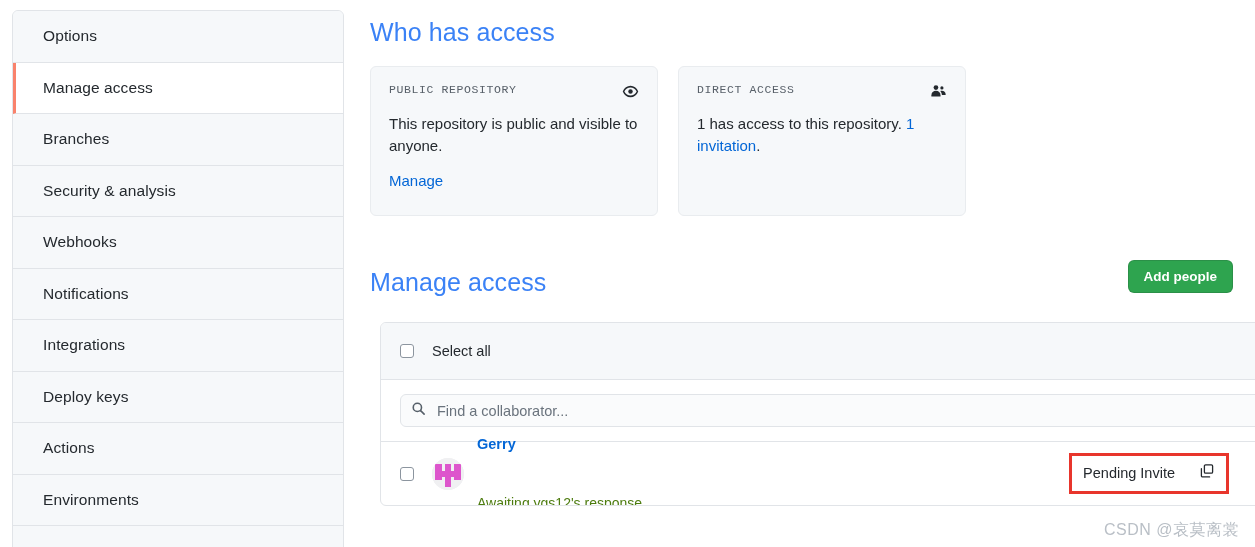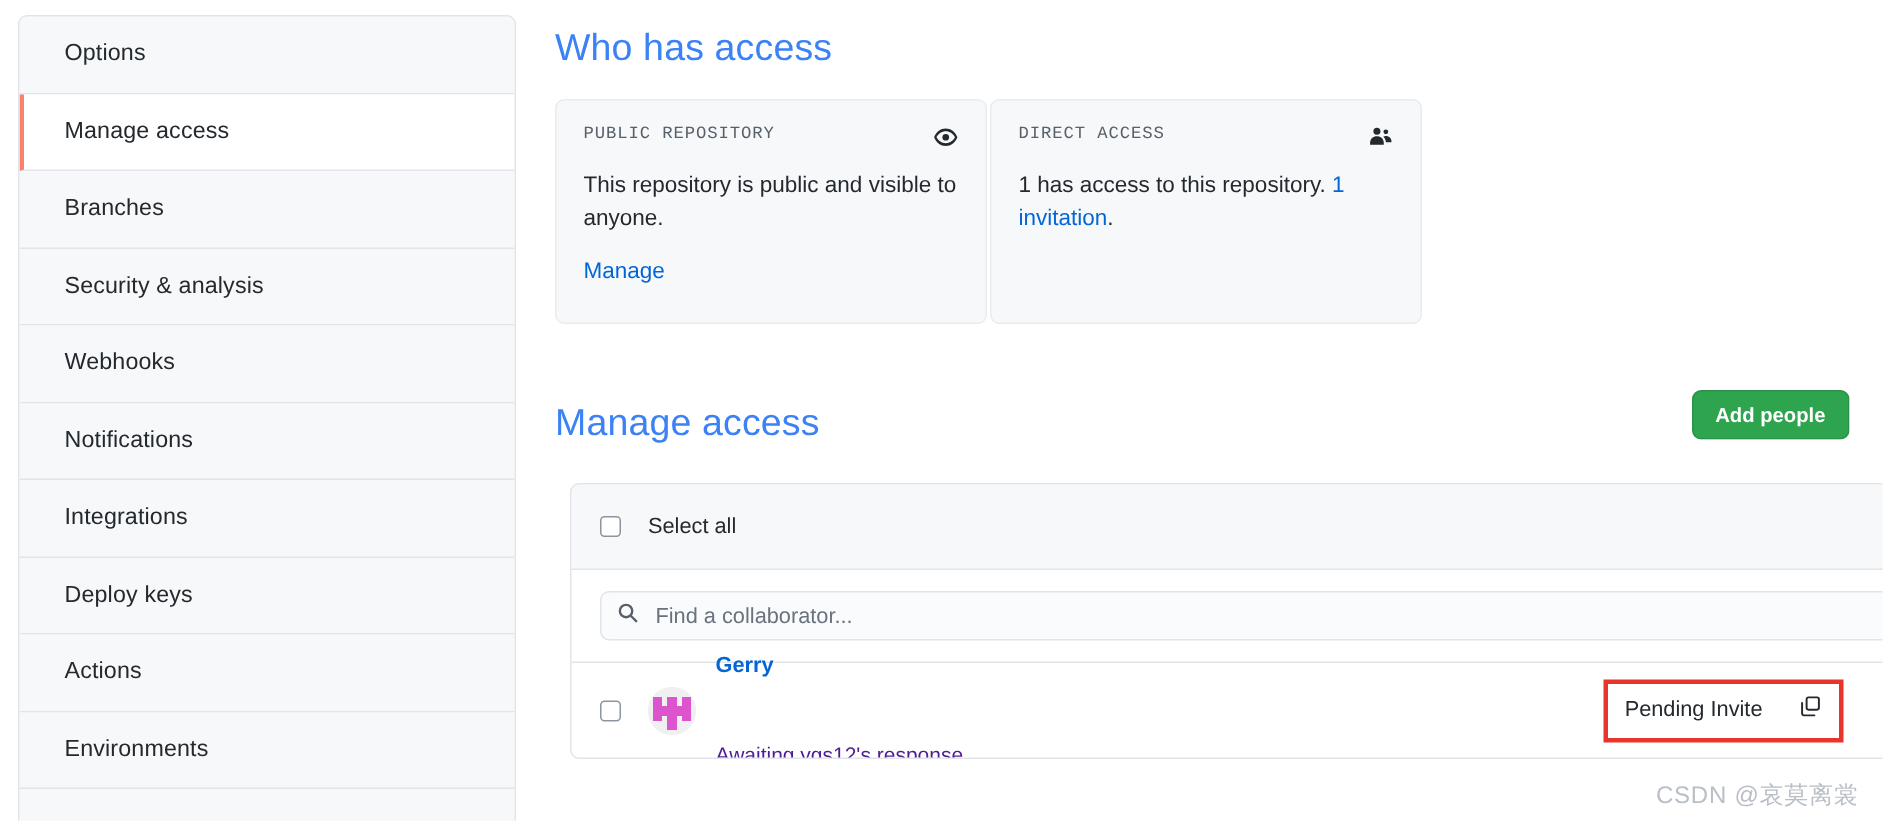--- a/index.html
+++ b/index.html
@@ -52,21 +52,21 @@
     margin: 0;
     font-size: 25px;
     font-weight: 400;
     color: #3b82f6;
     letter-spacing: .1px;
   }
   .who-title { position: absolute; left: 0; top: 18px; }
 
   .cards {
     position: absolute; left: 0; top: 66px;
-    display: flex; gap: 2px;
+    display: flex; gap: 20px;
   }
   .card {
     width: 288px;
     background: #f6f8fa;
     border: 1px solid #e9ecef;
     border-radius: 6px;
     padding: 16px 18px 18px 18px;
     min-height: 150px;
   }
   .card-head {
@@ -187,21 +187,21 @@
   .collab-names { margin-left: 13px; }
   .collab-name {
     display: block;
     font-size: 14.5px; font-weight: bold;
     color: #0366d6; text-decoration: none;
     line-height: 19px;
   }
   .collab-sub {
     display: block;
     font-size: 14px;
-    color: #4c1d95;
+    color: #4d7c0f;
     line-height: 20px;
     margin-top: 39px;
   }
   .pending-wrap {
     margin-left: auto;
     margin-right: 0;
     position: relative;
   }
   .pending-box {
     border: 3px solid #e8352c;

